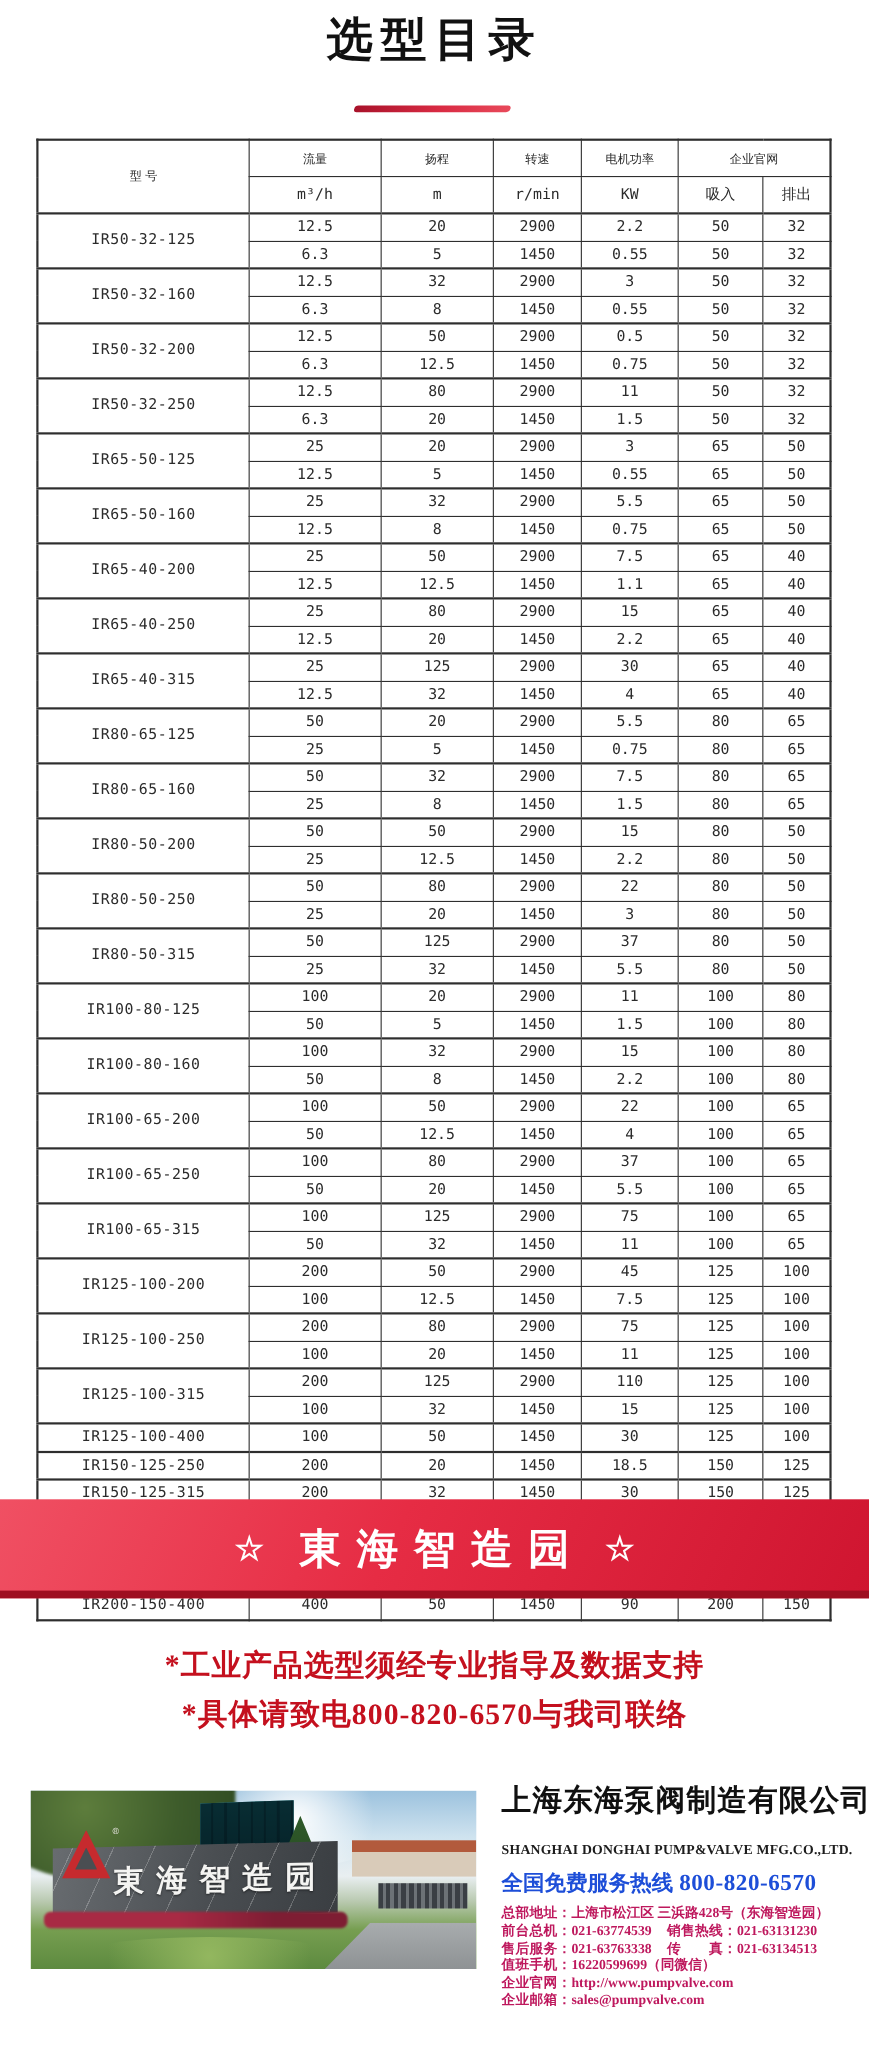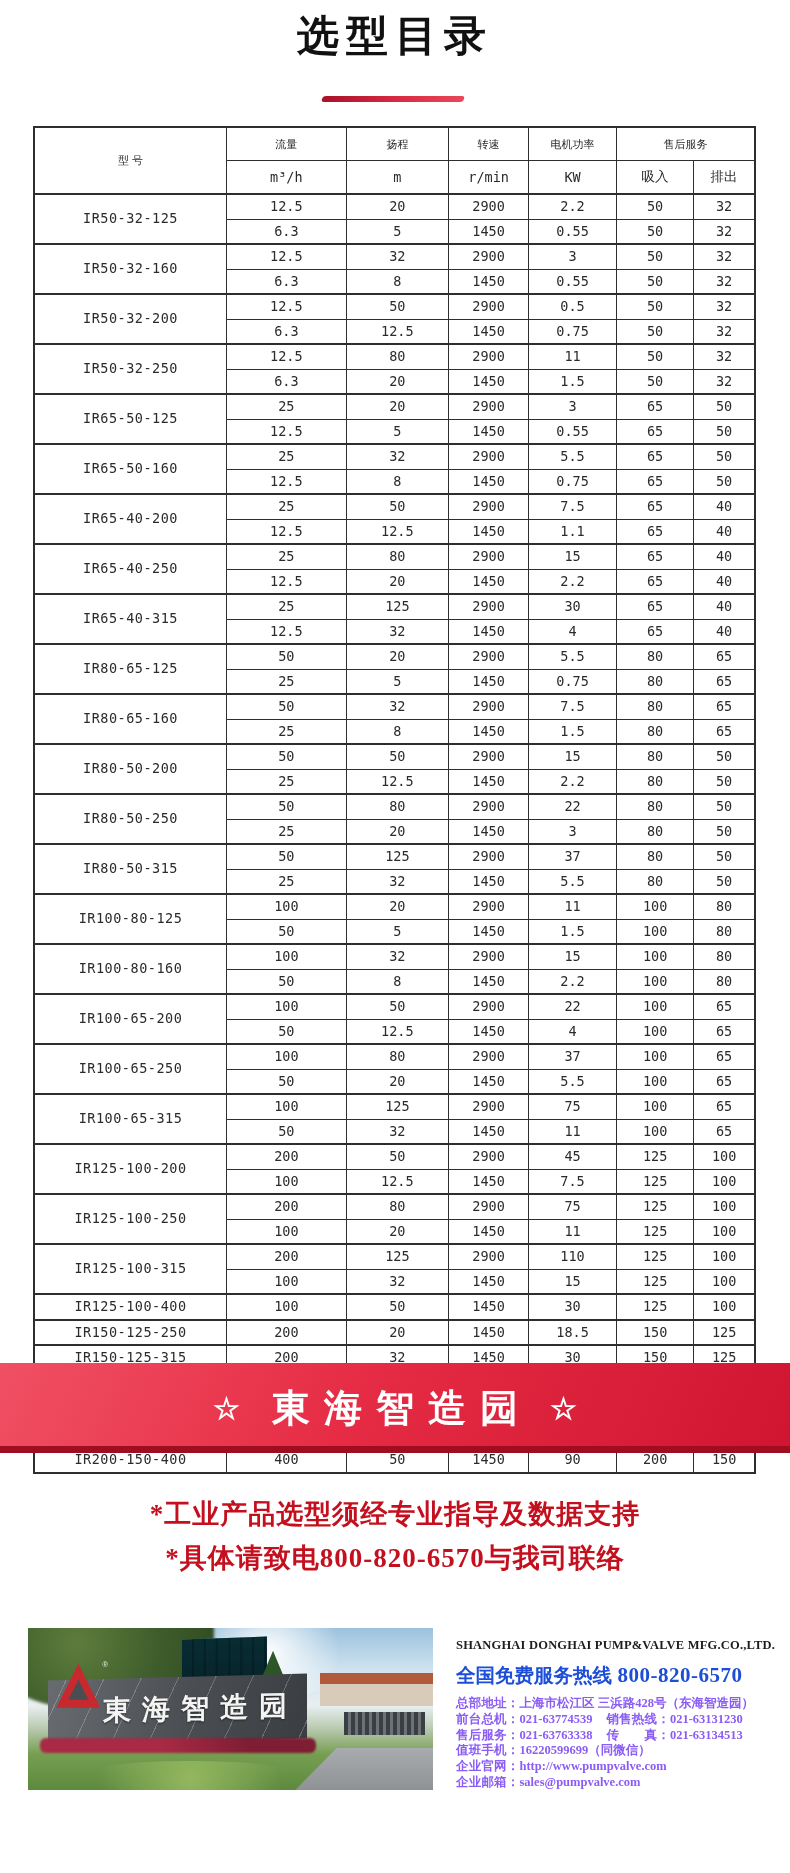--- a/index.html
+++ b/index.html
@@ -84,21 +84,21 @@
   .driveway{position:absolute;right:0;bottom:0;width:34%;height:26%;
     clip-path:polygon(30% 0,100% 0,100% 100%,0 100%);background:linear-gradient(180deg,#a8acae,#8e9294);}
 
   .company-info{position:absolute;left:456px;top:1618px;width:312px;}
   .company-name{font-size:27px;font-weight:bold;color:#101010;letter-spacing:1px;white-space:nowrap;}
   .company-name-en{font-size:12.5px;font-weight:bold;color:#1d1d1d;margin-top:20px;
     font-family:"Liberation Serif",serif;letter-spacing:0.2px;white-space:nowrap;}
   .hotline{margin-top:9px;font-size:19.5px;font-weight:bold;color:#1d4ed8;white-space:nowrap;}
   .hotline .hotline-number{font-family:"Liberation Serif",serif;font-size:21px;letter-spacing:0.5px;}
   .contact-list{margin-top:7px;}
-  .contact-line{font-size:12.5px;font-weight:bold;color:#8b5cf6;line-height:15.8px;white-space:nowrap;
+  .contact-line{font-size:12.5px;font-weight:bold;color:#be185d;line-height:15.8px;white-space:nowrap;
     font-family:"Liberation Serif",serif;}
   .contact-line .c-label{letter-spacing:0.2px;}
   .contact-line .c-gap{display:inline-block;width:14px;}
 </style>
 </head>
 <body>
 
 <div id="page">
 
   <div class="page-title">选型目录</div>
@@ -114,21 +114,21 @@
         <col class="c-in">
         <col class="c-out">
     </colgroup>
     <thead>
       <tr>
         <th rowspan="2">型 号</th>
         <th>流量</th>
         <th>扬程</th>
         <th>转速</th>
         <th>电机功率</th>
-        <th colspan="2">售后服务</th>
+        <th colspan="2">企业官网</th>
       </tr>
       <tr class="unit-row">
         <th>m³/h</th>
         <th>m</th>
         <th>r/min</th>
         <th>KW</th>
         <th>吸入</th>
         <th>排出</th>
       </tr>
     </thead>
@@ -596,20 +596,21 @@
       <span class="sign-text">東海智造园</span>
     </div>
     <div class="sign-logo"></div>
     <div class="sign-logo-reg">®</div>
     <div class="flower-strip"></div>
     <div class="lawn-light"></div>
     <div class="driveway"></div>
   </div>
 
   <div class="company-info">
+    <div class="company-name">上海东海泵阀制造有限公司</div>
     <div class="company-name-en">SHANGHAI DONGHAI PUMP&amp;VALVE MFG.CO.,LTD.</div>
     <div class="hotline">
       <span>全国免费服务热线</span>
       <span class="hotline-number">800-820-6570</span>
     </div>
     <div class="contact-list">
         <div class="contact-line"><span class="c-label">总部地址：</span><span class="c-value">上海市松江区 三浜路428号（东海智造园）</span></div>
         <div class="contact-line"><span class="c-label">前台总机：</span><span class="c-value">021-63774539</span><span class="c-gap"></span><span class="c-label">销售热线：</span><span class="c-value">021-63131230</span></div>
         <div class="contact-line"><span class="c-label">售后服务：</span><span class="c-value">021-63763338</span><span class="c-gap"></span><span class="c-label">传　　真：</span><span class="c-value">021-63134513</span></div>
         <div class="contact-line"><span class="c-label">值班手机：</span><span class="c-value">16220599699（同微信）</span></div>

